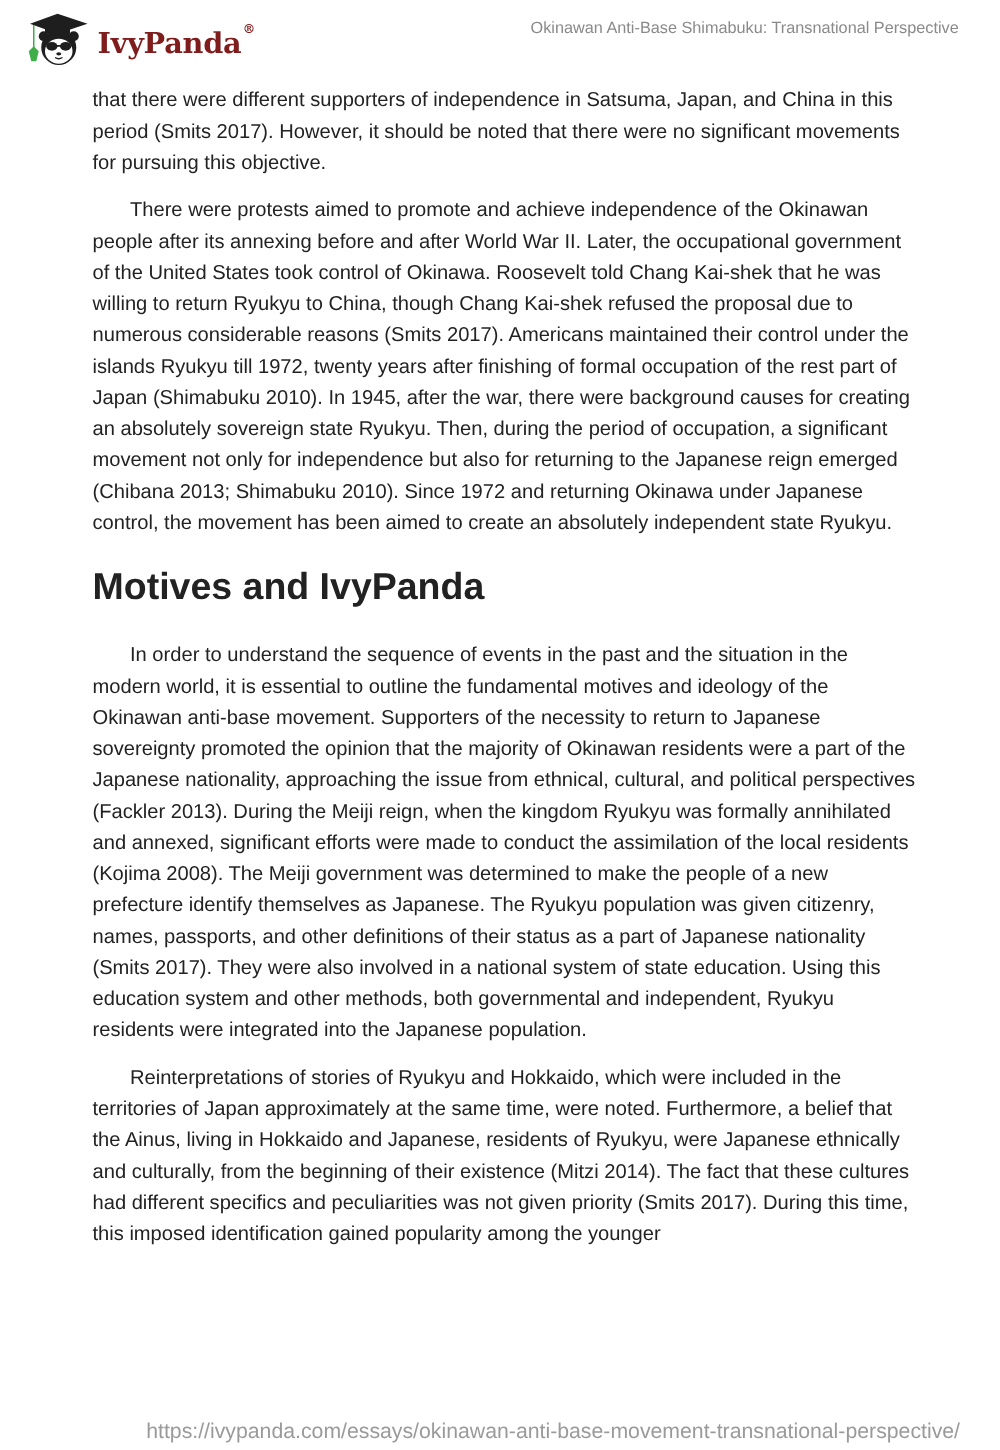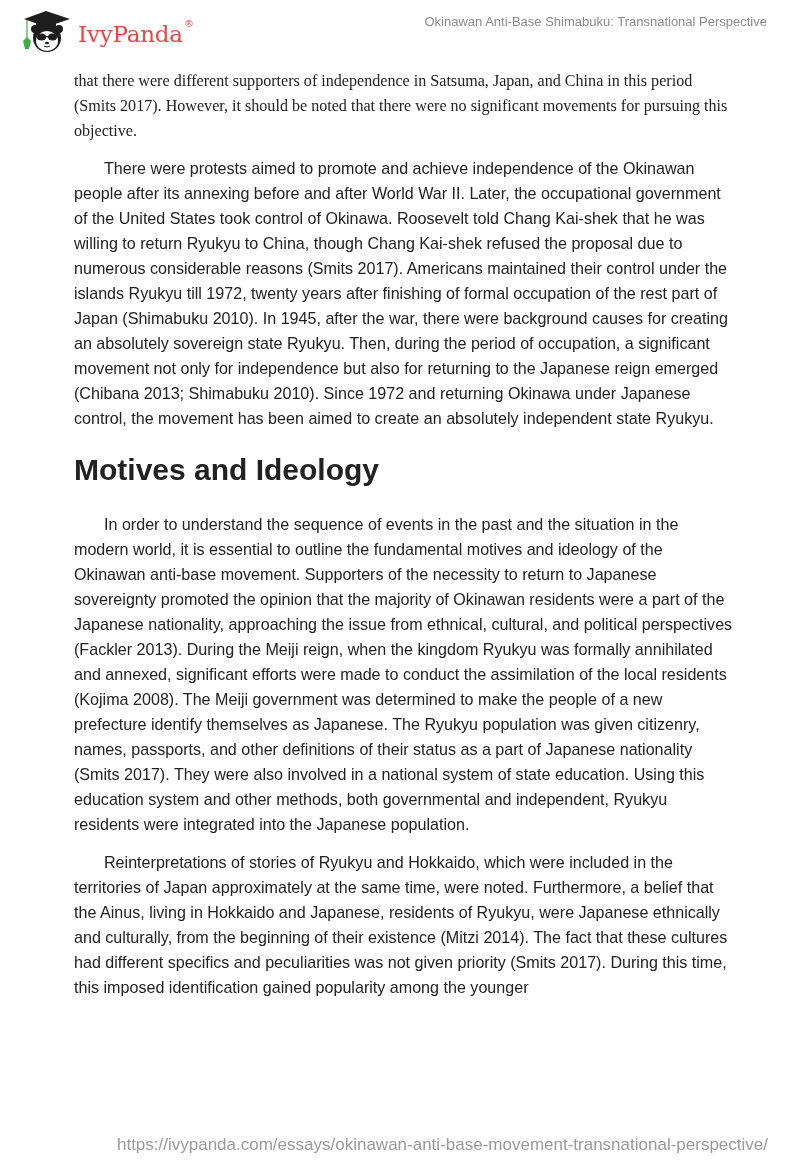--- a/index.html
+++ b/index.html
@@ -27,23 +27,23 @@
     top: 7px;
     display: flex;
     align-items: center;
   }
   .logo-mark {
     width: 60px;
     height: 50px;
   }
   .logo-text {
     font-family: "DejaVu Serif", "Liberation Serif", serif;
-    font-weight: normal;
+    font-weight: bold;
     font-size: 23px;
-    color: #ef4444;
+    color: #7f1d1d;
     margin-left: 2px;
     letter-spacing: -0.2px;
     position: relative;
     top: 2px;
   }
   .logo-reg {
     font-size: 10px;
     vertical-align: top;
     position: relative;
     top: -3px;
@@ -70,21 +70,21 @@
   }
   p.indent { text-indent: 30px; }
   p + p { margin-top: 13px; }
   h2 {
     margin: 19px 0 22px 0;
     font-size: 30px;
     line-height: 40px;
     font-weight: bold;
     color: #222222;
   }
-  .p1 { margin-top: 0; font-family: Liberation Serif, serif; }
+  .p1 { margin-top: 0; }
   .p2 { }
   .footer-url {
     position: absolute;
     right: 32px;
     top: 1135px;
     font-size: 17px;
     color: #9a9a9a;
   }
 </style>
 </head>
@@ -113,18 +113,18 @@
       <path d="M28,39 Q31,41 34,39" stroke="#1e1e1e" stroke-width="1" fill="none"></path>
     </svg>
     <span class="logo-text"><span>IvyPanda</span><span class="logo-reg">®</span></span>
   </div>
   <div class="doc-title">Okinawan Anti-Base Shimabuku: Transnational Perspective</div>
 </div>
 
 <div class="content">
   <p class="p1">that there were different supporters of independence in Satsuma, Japan, and China in this period (Smits 2017). However, it should be noted that there were no significant movements for pursuing this objective.</p>
   <p class="indent p2">There were protests aimed to promote and achieve independence of the Okinawan people after its annexing before and after World War II. Later, the occupational government of the United States took control of Okinawa. Roosevelt told Chang Kai-shek that he was willing to return Ryukyu to China, though Chang Kai-shek refused the proposal due to numerous considerable reasons (Smits 2017). Americans maintained their control under the islands Ryukyu till 1972, twenty years after finishing of formal occupation of the rest part of Japan (Shimabuku 2010). In 1945, after the war, there were background causes for creating an absolutely sovereign state Ryukyu. Then, during the period of occupation, a significant movement not only for independence but also for returning to the Japanese reign emerged (Chibana 2013; Shimabuku 2010). Since 1972 and returning Okinawa under Japanese control, the movement has been aimed to create an absolutely independent state Ryukyu.</p>
-  <h2>Motives and Ideology</h2>
+  <h2>Motives and IvyPanda</h2>
   <p class="indent">In order to understand the sequence of events in the past and the situation in the modern world, it is essential to outline the fundamental motives and ideology of the Okinawan anti-base movement. Supporters of the necessity to return to Japanese sovereignty promoted the opinion that the majority of Okinawan residents were a part of the Japanese nationality, approaching the issue from ethnical, cultural, and political perspectives (Fackler 2013). During the Meiji reign, when the kingdom Ryukyu was formally annihilated and annexed, significant efforts were made to conduct the assimilation of the local residents (Kojima 2008). The Meiji government was determined to make the people of a new prefecture identify themselves as Japanese. The Ryukyu population was given citizenry, names, passports, and other definitions of their status as a part of Japanese nationality (Smits 2017). They were also involved in a national system of state education. Using this education system and other methods, both governmental and independent, Ryukyu residents were integrated into the Japanese population.</p>
   <p class="indent">Reinterpretations of stories of Ryukyu and Hokkaido, which were included in the territories of Japan approximately at the same time, were noted. Furthermore, a belief that the Ainus, living in Hokkaido and Japanese, residents of Ryukyu, were Japanese ethnically and culturally, from the beginning of their existence (Mitzi 2014). The fact that these cultures had different specifics and peculiarities was not given priority (Smits 2017). During this time, this imposed identification gained popularity among the younger</p>
 </div>
 
 <div class="footer-url">https://ivypanda.com/essays/okinawan-anti-base-movement-transnational-perspective/</div>
 
 </body></html>

